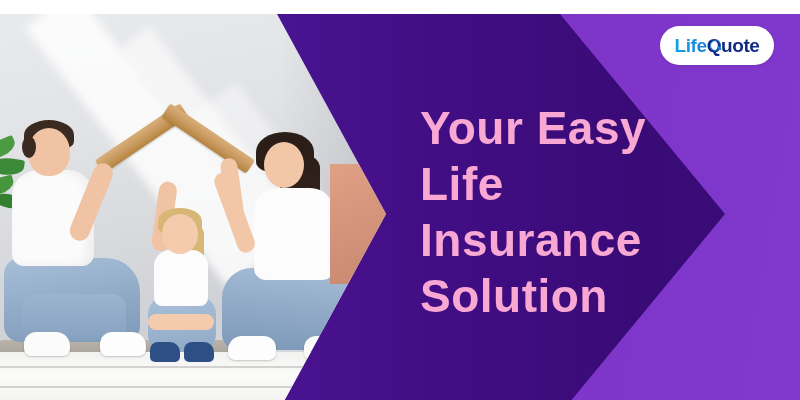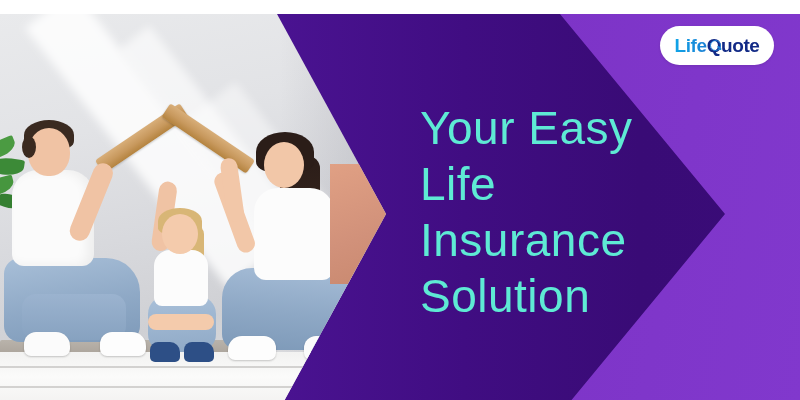--- a/index.html
+++ b/index.html
@@ -186,24 +186,24 @@
     transform: rotate(45deg);
     border-radius: 1px;
   }
 
   
   .headline {
     position: absolute;
     left: 420px;
     top: 86px;
     width: 330px;
-    color: #5eead4;
+    color: #f9a8d4;
     font-size: 46px;
     line-height: 56px;
-    font-weight: 400;
+    font-weight: 700;
     letter-spacing: 0.5px;
     white-space: pre-line;
   }
 
   
   .url {
     position: absolute;
     right: 28px;
     bottom: 24px;
     color: #ffffff;

